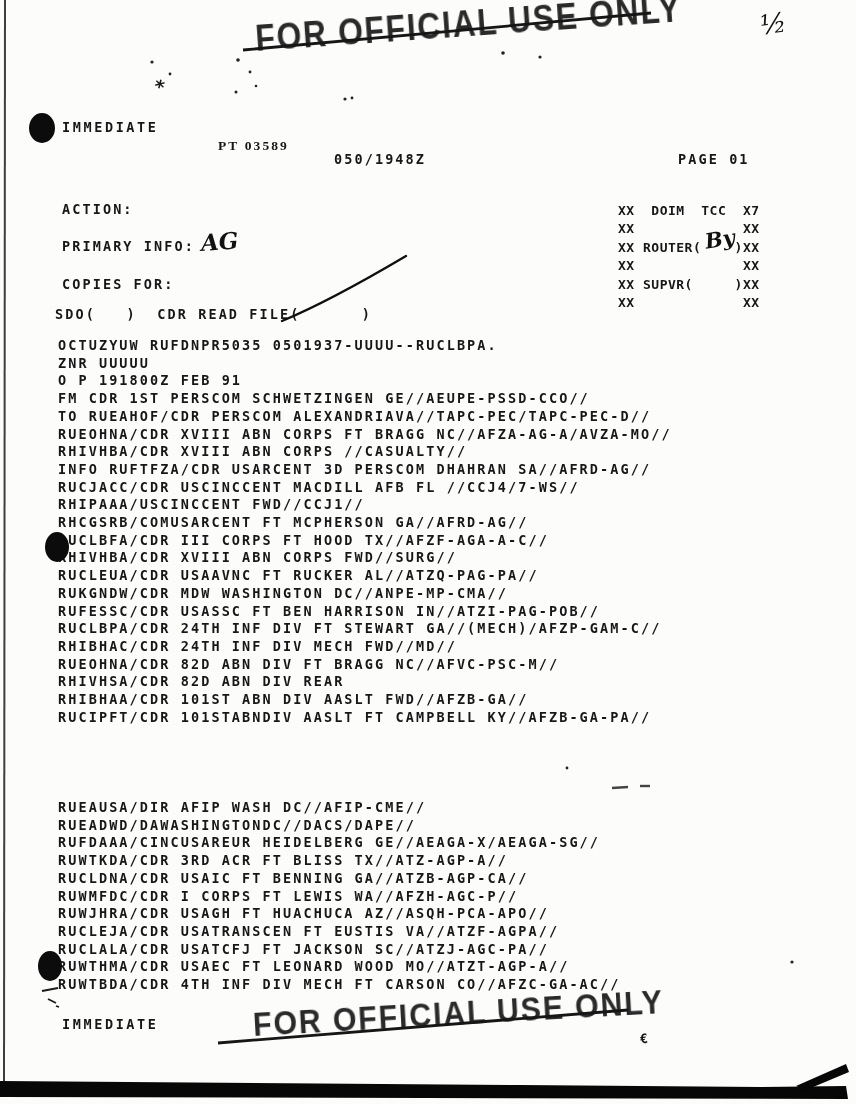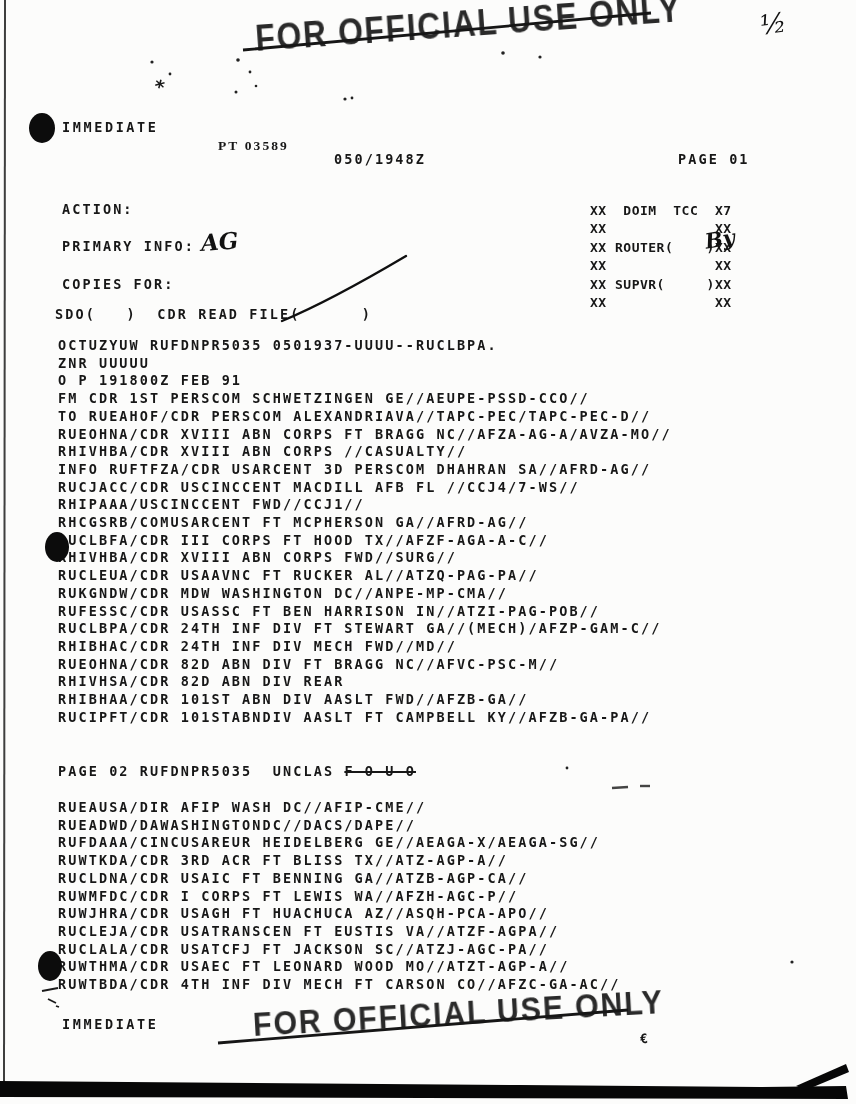--- a/index.html
+++ b/index.html
@@ -42,26 +42,25 @@
   <div class="t" style="left:218px; top:137px;font-family:Liberation Serif, serif;">PT 03589</div>
   <div class="t" style="left:334px; top:151px;">050/1948Z</div>
   <div class="t" style="left:638px; top:151px;margin-left:40px;">PAGE 01</div>
 
   <div class="t" style="left:62px; top:201px;">ACTION:</div>
   <div class="t" style="left:62px; top:238px;">PRIMARY INFO:</div>
   <div class="hand" style="left:200px; top:229px; font-size:23px; font-weight:700; transform:rotate(-4deg);">AG</div>
   <div class="t" style="left:62px; top:276px;text-align:right;">COPIES FOR:</div>
   <div class="t" style="left:55px; top:306px;">SDO(   )  CDR READ FILE(      )</div>
 
-  <div class="tsm msgblock" style="left:590px; top:202px;"><div class="tline">XX  DOIM  TCC  X7</div><div class="tline">XX             XX</div><div class="tline">XX ROUTER(    )XX</div><div class="tline">XX             XX</div><div class="tline">XX SUPVR(     )XX</div><div class="tline">XX             XX</div></div>
+  <div class="tsm msgblock" style="left:618px; top:202px;"><div class="tline">XX  DOIM  TCC  X7</div><div class="tline">XX             XX</div><div class="tline">XX ROUTER(    )XX</div><div class="tline">XX             XX</div><div class="tline">XX SUPVR(     )XX</div><div class="tline">XX             XX</div></div>
   <div class="hand" style="left:703px; top:229px; font-size:21px; font-weight:700; transform:rotate(-9deg);">By</div>
 
   <div class="t msgblock" style="left:58px; top:337px;"><div class="tline">OCTUZYUW RUFDNPR5035 0501937-UUUU--RUCLBPA.</div><div class="tline">ZNR UUUUU</div><div class="tline">O P 191800Z FEB 91</div><div class="tline">FM CDR 1ST PERSCOM SCHWETZINGEN GE//AEUPE-PSSD-CCO//</div><div class="tline">TO RUEAHOF/CDR PERSCOM ALEXANDRIAVA//TAPC-PEC/TAPC-PEC-D//</div><div class="tline">RUEOHNA/CDR XVIII ABN CORPS FT BRAGG NC//AFZA-AG-A/AVZA-MO//</div><div class="tline">RHIVHBA/CDR XVIII ABN CORPS //CASUALTY//</div><div class="tline">INFO RUFTFZA/CDR USARCENT 3D PERSCOM DHAHRAN SA//AFRD-AG//</div><div class="tline">RUCJACC/CDR USCINCCENT MACDILL AFB FL //CCJ4/7-WS//</div><div class="tline">RHIPAAA/USCINCCENT FWD//CCJ1//</div><div class="tline">RHCGSRB/COMUSARCENT FT MCPHERSON GA//AFRD-AG//</div><div class="tline">RUCLBFA/CDR III CORPS FT HOOD TX//AFZF-AGA-A-C//</div><div class="tline">RHIVHBA/CDR XVIII ABN CORPS FWD//SURG//</div><div class="tline">RUCLEUA/CDR USAAVNC FT RUCKER AL//ATZQ-PAG-PA//</div><div class="tline">RUKGNDW/CDR MDW WASHINGTON DC//ANPE-MP-CMA//</div><div class="tline">RUFESSC/CDR USASSC FT BEN HARRISON IN//ATZI-PAG-POB//</div><div class="tline">RUCLBPA/CDR 24TH INF DIV FT STEWART GA//(MECH)/AFZP-GAM-C//</div><div class="tline">RHIBHAC/CDR 24TH INF DIV MECH FWD//MD//</div><div class="tline">RUEOHNA/CDR 82D ABN DIV FT BRAGG NC//AFVC-PSC-M//</div><div class="tline">RHIVHSA/CDR 82D ABN DIV REAR</div><div class="tline">RHIBHAA/CDR 101ST ABN DIV AASLT FWD//AFZB-GA//</div><div class="tline">RUCIPFT/CDR 101STABNDIV AASLT FT CAMPBELL KY//AFZB-GA-PA//</div></div>
 
-  <div class="t" style="left:58px; top:763px;"><span>PAGE 02 RUFDNPR5035  UNCLAS </span><span class="struck">F O U O</span></div>
 
   <div class="t msgblock" style="left:58px; top:799px;"><div class="tline">RUEAUSA/DIR AFIP WASH DC//AFIP-CME//</div><div class="tline">RUEADWD/DAWASHINGTONDC//DACS/DAPE//</div><div class="tline">RUFDAAA/CINCUSAREUR HEIDELBERG GE//AEAGA-X/AEAGA-SG//</div><div class="tline">RUWTKDA/CDR 3RD ACR FT BLISS TX//ATZ-AGP-A//</div><div class="tline">RUCLDNA/CDR USAIC FT BENNING GA//ATZB-AGP-CA//</div><div class="tline">RUWMFDC/CDR I CORPS FT LEWIS WA//AFZH-AGC-P//</div><div class="tline">RUWJHRA/CDR USAGH FT HUACHUCA AZ//ASQH-PCA-APO//</div><div class="tline">RUCLEJA/CDR USATRANSCEN FT EUSTIS VA//ATZF-AGPA//</div><div class="tline">RUCLALA/CDR USATCFJ FT JACKSON SC//ATZJ-AGC-PA//</div><div class="tline">RUWTHMA/CDR USAEC FT LEONARD WOOD MO//ATZT-AGP-A//</div><div class="tline">RUWTBDA/CDR 4TH INF DIV MECH FT CARSON CO//AFZC-GA-AC//</div></div>
 
   <div class="t" style="left:62px; top:1016px; letter-spacing:2.6px;">IMMEDIATE</div>
 
   <div class="stamp bottom" style="left:252px; top:1006px;">FOR OFFICIAL USE ONLY</div>
 
   <div class="t" style="left:640px; top:1030px; font-size:13px; transform:rotate(-6deg);">€</div>
 
   <svg class="overlay" width="856" height="1104" viewBox="0 0 856 1104">

